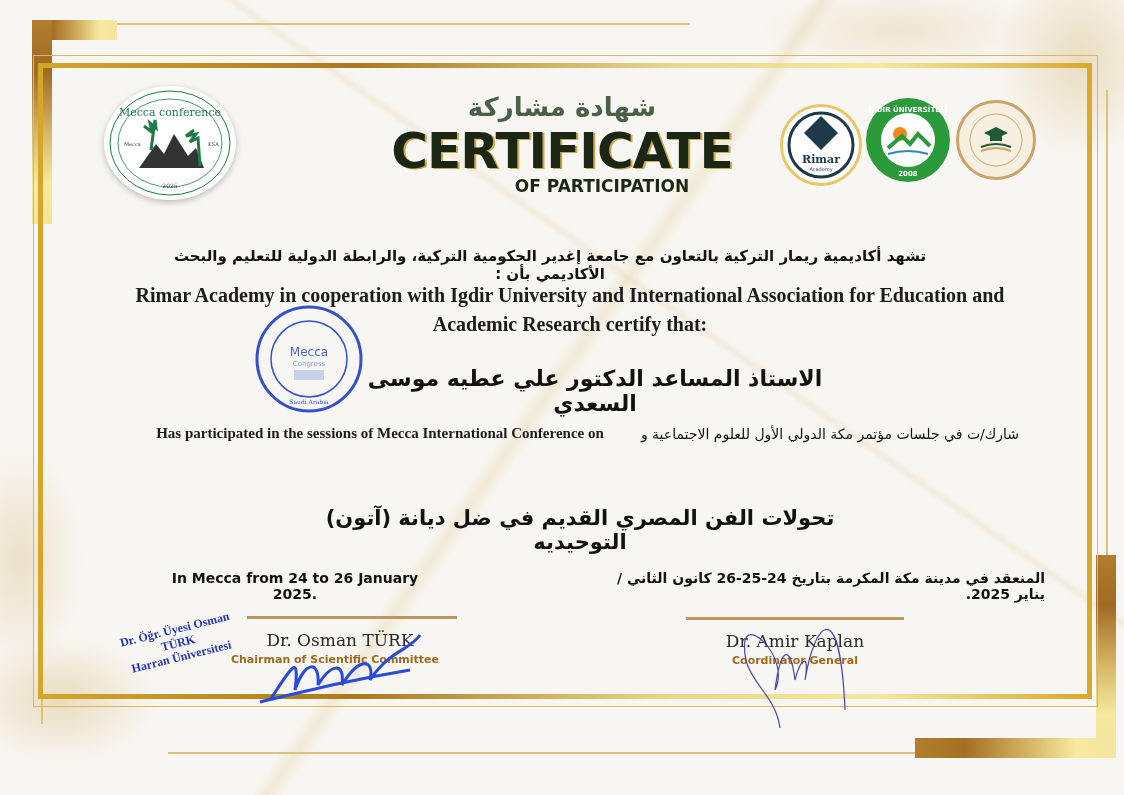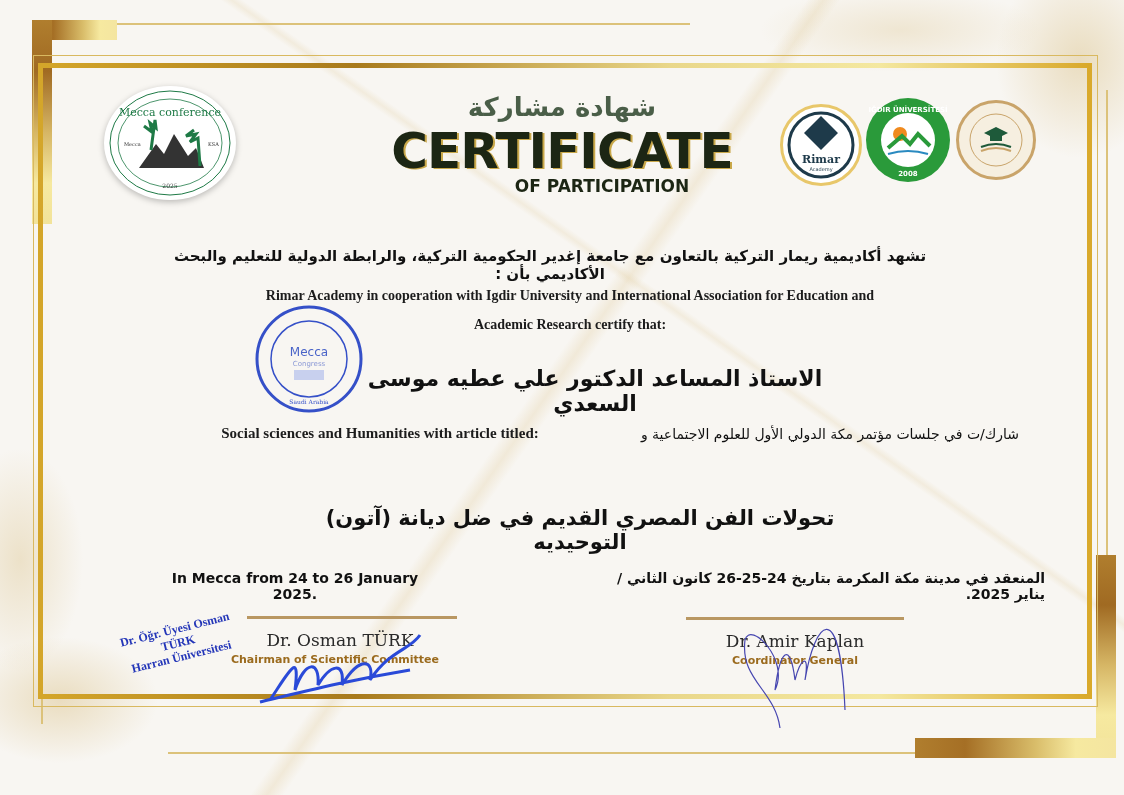--- a/index.html
+++ b/index.html
@@ -31,21 +31,21 @@
     border:5px solid; box-sizing:border-box;
     border-image:linear-gradient(90deg,#d4a62a,#a87a1c 30%,#e9d78a 60%,#f4e8a0 80%,#d9a92b) 1;
   }
   .line { position:absolute; background:#dcc27a; }
 
   .center { position:absolute; left:0; width:1124px; text-align:center; }
   .ar-title { top:92px; font-size:26px; font-weight:bold; color:#4a5e48; letter-spacing:1px; }
   .cert-title { top:122px; font-family:"DejaVu Sans", sans-serif; font-weight:bold; font-size:50px; color:#1c2614; letter-spacing:-1px; text-shadow:2px 1px 0 #c9a84a; }
   .cert-sub { top:176px; font-family:"DejaVu Sans", sans-serif; font-weight:bold; font-size:17px; color:#1c2614; padding-left:40px; }
   .txt-ar1 { position:absolute; top:247px; left:150px; width:800px; text-align:center; font-size:15px; font-weight:bold; color:#111; direction:rtl; }
-  .txt-en1 { position:absolute; top:281px; left:120px; width:900px; text-align:center; font-family:"Liberation Serif", serif; font-weight:bold; font-size:14px; color:#1c1c1c; line-height:29px; }
+  .txt-en1 { position:absolute; top:281px; left:120px; width:900px; text-align:center; font-family:"Liberation Serif", serif; font-weight:bold; font-size:20px; color:#1c1c1c; line-height:29px; }
   .name { position:absolute; top:366px; left:330px; width:530px; text-align:center; font-size:22px; font-weight:bold; color:#111; direction:rtl; }
   .en-part { position:absolute; top:421px; left:100px; width:560px; text-align:center; font-family:"Liberation Serif", serif; font-weight:bold; font-size:15px; color:#1c1c1c; line-height:24px; }
   .ar-part { position:absolute; top:421px; left:620px; width:420px; text-align:center; font-size:14px; font-weight:normal; color:#111; direction:rtl; line-height:27px; }
   .article { position:absolute; top:506px; left:300px; width:560px; text-align:center; font-size:21px; font-weight:bold; color:#111; direction:rtl; }
   .en-date { position:absolute; top:570px; left:150px; width:290px; text-align:center; font-weight:bold; font-size:14px; color:#111; }
   .ar-date { position:absolute; top:570px; left:600px; width:445px; text-align:right; font-weight:bold; font-size:14px; color:#111; direction:rtl; }
 
   .sig-line { position:absolute; height:3px; background:#b99762; }
   .sig-name { position:absolute; font-family:"DejaVu Serif", serif; font-size:17px; color:#2a2a2a; text-align:center; }
   .sig-role { position:absolute; font-weight:bold; font-size:11px; color:#9b6b1e; text-align:center; }
@@ -129,21 +129,21 @@
     <text x="55" y="52" text-anchor="middle" font-family="DejaVu Sans, sans-serif" font-size="12" fill="#4a64c8">Mecca</text>
     <text x="55" y="62" text-anchor="middle" font-family="DejaVu Sans, sans-serif" font-size="7" fill="#8c9ad6">Congress</text>
     <rect x="40" y="66" width="30" height="10" fill="#c8d0ee"></rect>
     <text x="55" y="100" text-anchor="middle" font-family="DejaVu Serif, serif" font-size="6" fill="#3550c8">Saudi Arabia</text>
   </svg>
 </div>
 
 <div class="name">الاستاذ المساعد الدكتور علي عطيه موسى السعدي</div>
 
 <div class="en-part">
-  <div>Social sciences and Humanities with article titled:</div>
+  <div>Has participated in the sessions of Mecca International Conference on</div>
 </div>
 <div class="ar-part">
   <div>شارك/ت في جلسات مؤتمر مكة الدولي الأول للعلوم الاجتماعية و</div>
 </div>
 
 <div class="article">تحولات الفن المصري القديم في ضل ديانة (آتون) التوحيديه</div>
 
 <div class="en-date">In Mecca from 24 to 26 January 2025.</div>
 <div class="ar-date">المنعقد في مدينة مكة المكرمة بتاريخ 24-25-26 كانون الثاني / يناير 2025.</div>
 

